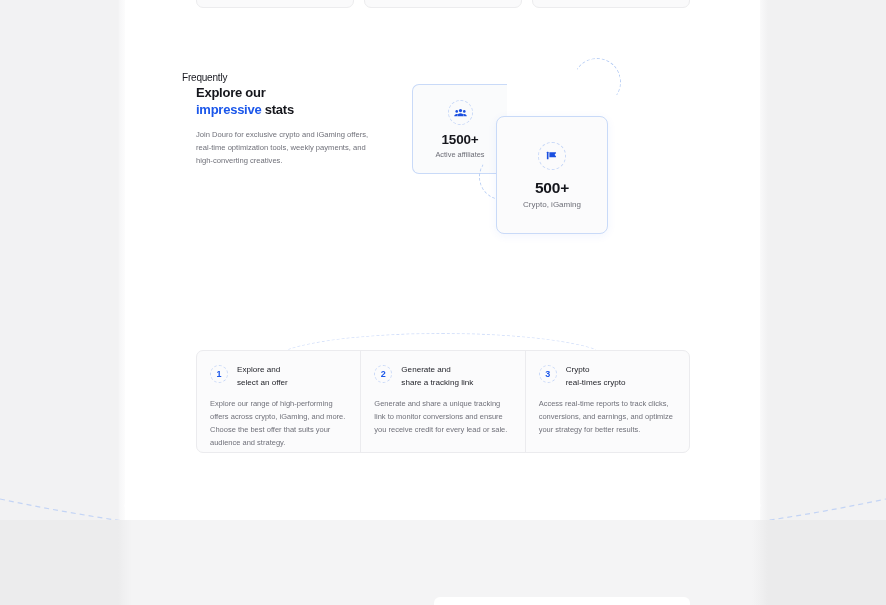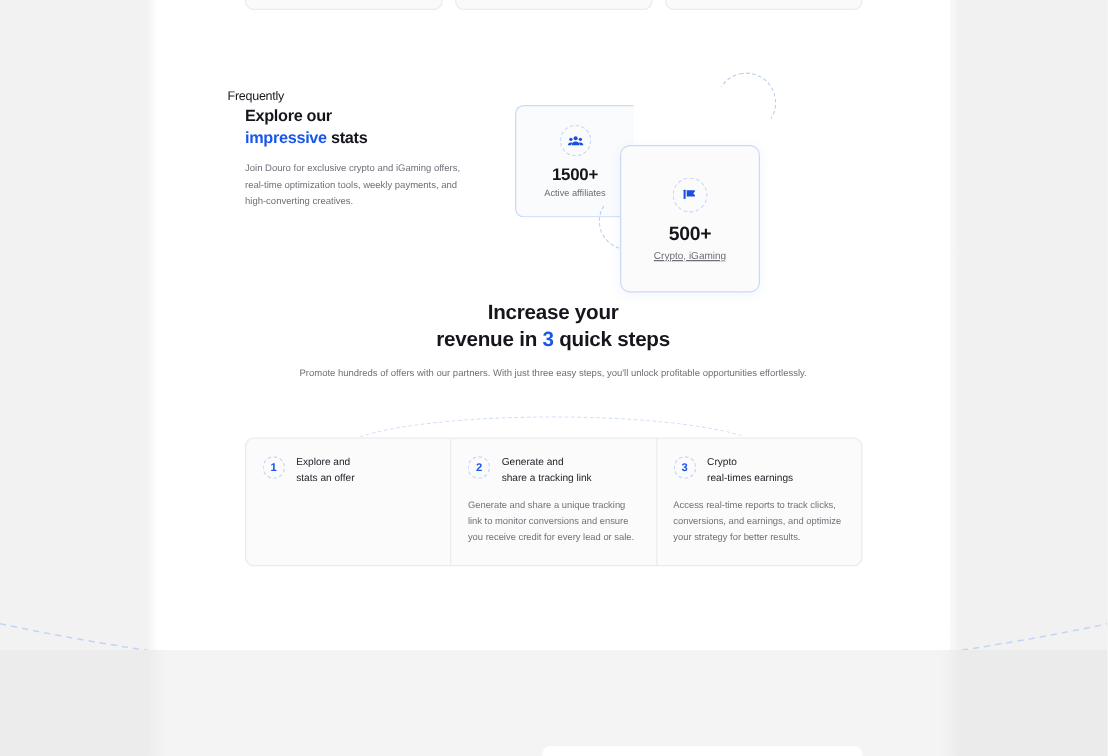--- a/index.html
+++ b/index.html
@@ -91,21 +91,21 @@
   }
   .stat-card.s2 .stat-icon { width: 28px; height: 28px; margin-bottom: 9px; }
   .stat-icon svg { display: block; }
   .stat-num {
     font-size: 13.5px; font-weight: 700; color: #15161c; letter-spacing: -0.2px;
   }
   .stat-card.s2 .stat-num { font-size: 15.5px; }
   .stat-lbl {
     margin-top: 3px; font-size: 7.4px; color: #6d6e77; text-align: right;
   }
-  .stat-card.s2 .stat-lbl { font-size: 8px; text-decoration: underline; }
+  .stat-card.s2 .stat-lbl { font-size: 8px; }
 
   
   .arc {
     position: absolute;
     border: 1.2px dashed #b9cff5;
     border-radius: 50%;
     z-index: 1;
   }
   .arc-tr {
     left: 573px; top: 58px; width: 48px; height: 48px;
@@ -245,47 +245,44 @@
             <rect x="3" y="6" width="2.6" height="12" rx="0.6"></rect>
             <path d="M7 6.6h9.5c1.1 0 1.6 1 .9 1.8l-2 2.3 2 2.3c.7.8.2 1.8-.9 1.8H7z"></path>
           </svg>
         </div>
         <div class="stat-num">500+</div>
         <div class="stat-lbl">Crypto, iGaming</div>
       </div>
     </div>
   </div>
 
-  <div class="steps-head">
-    <h2><span>Increase your</span><br><span>revenue in </span><span class="hl">3</span><span> quick steps</span></h2>
-    <p>Promote hundreds of offers with our partners. With just three easy steps, you'll unlock profitable opportunities effortlessly.</p>
-  </div>
 
   <div class="steps-arc"></div>
 
   <div class="steps-wrap">
     <div class="step">
       <div class="step-top">
         <div class="step-badge">1</div>
-        <div class="step-title"><span>Explore and</span><br><span>stats an offer</span></div>
-      </div>
+        <div class="step-title"><span>Explore and</span><br><span>select an offer</span></div>
+      </div>
+      <div class="step-desc">Explore our range of high-performing offers across crypto, iGaming, and more. Choose the best offer that suits your audience and strategy.</div>
     </div>
 
     <div class="step">
       <div class="step-top">
         <div class="step-badge">2</div>
         <div class="step-title"><span>Generate and</span><br><span>share a tracking link</span></div>
       </div>
       <div class="step-desc">Generate and share a unique tracking link to monitor conversions and ensure you receive credit for every lead or sale.</div>
     </div>
 
     <div class="step">
       <div class="step-top">
         <div class="step-badge">3</div>
-        <div class="step-title"><span>Crypto</span><br><span>real-times earnings</span></div>
+        <div class="step-title"><span>Crypto</span><br><span>real-times crypto</span></div>
       </div>
       <div class="step-desc">Access real-time reports to track clicks, conversions, and earnings, and optimize your strategy for better results.</div>
     </div>
   </div>
 
   <svg class="divider" viewBox="0 0 886 90" preserveAspectRatio="none">
     <path d="M0 44 C 160 78, 320 90, 443 90 C 566 90, 726 78, 886 44 L 886 90 L 0 90 Z" fill="#f2f2f3"></path>
     <path d="M125 48 C 240 74, 340 84, 443 84 C 546 84, 646 74, 760 48" fill="none" stroke="#ffffff" stroke-width="7"></path>
     <path d="M0 44 C 160 78, 320 90, 443 90 C 566 90, 726 78, 886 44" fill="none" stroke="#c3d4f5" stroke-width="1.2" stroke-dasharray="5 4"></path>
   </svg>

